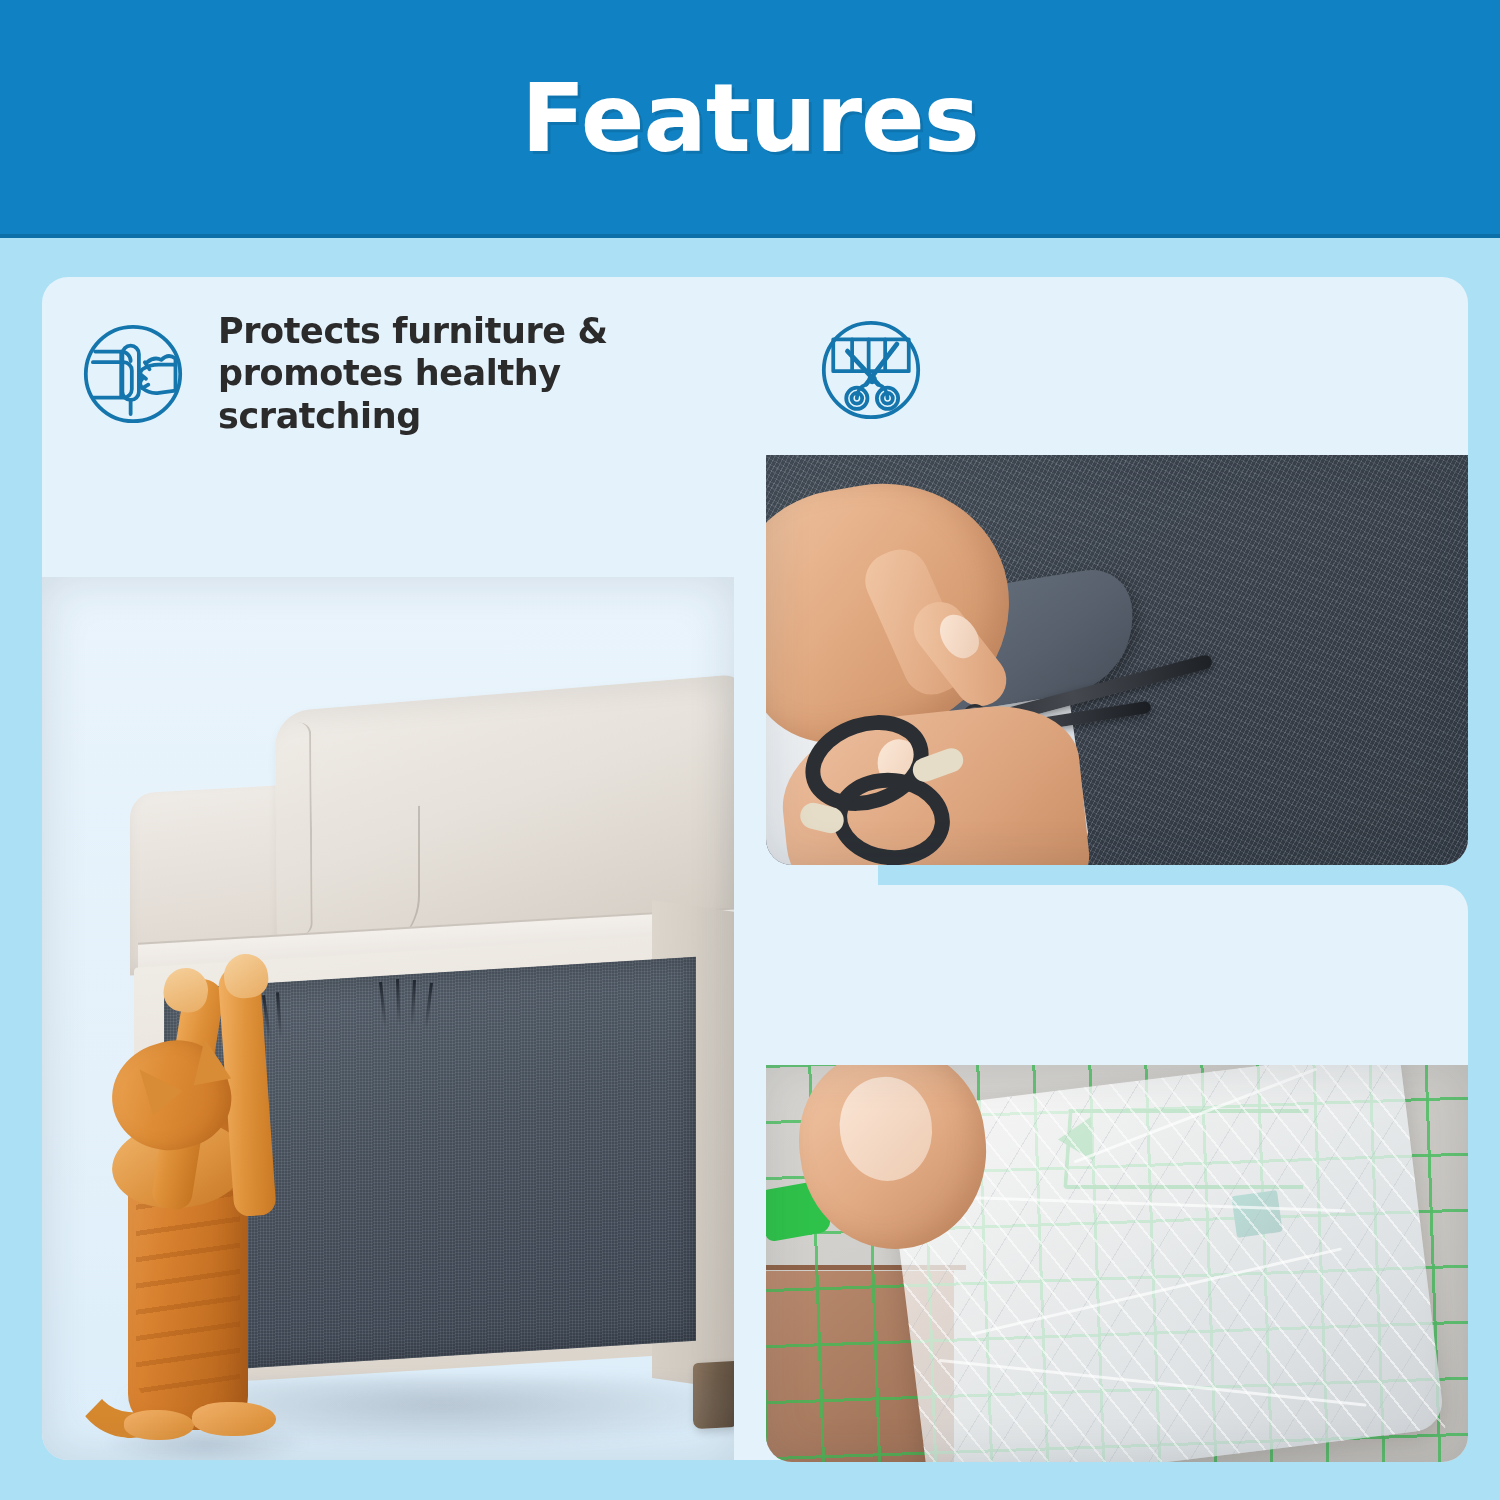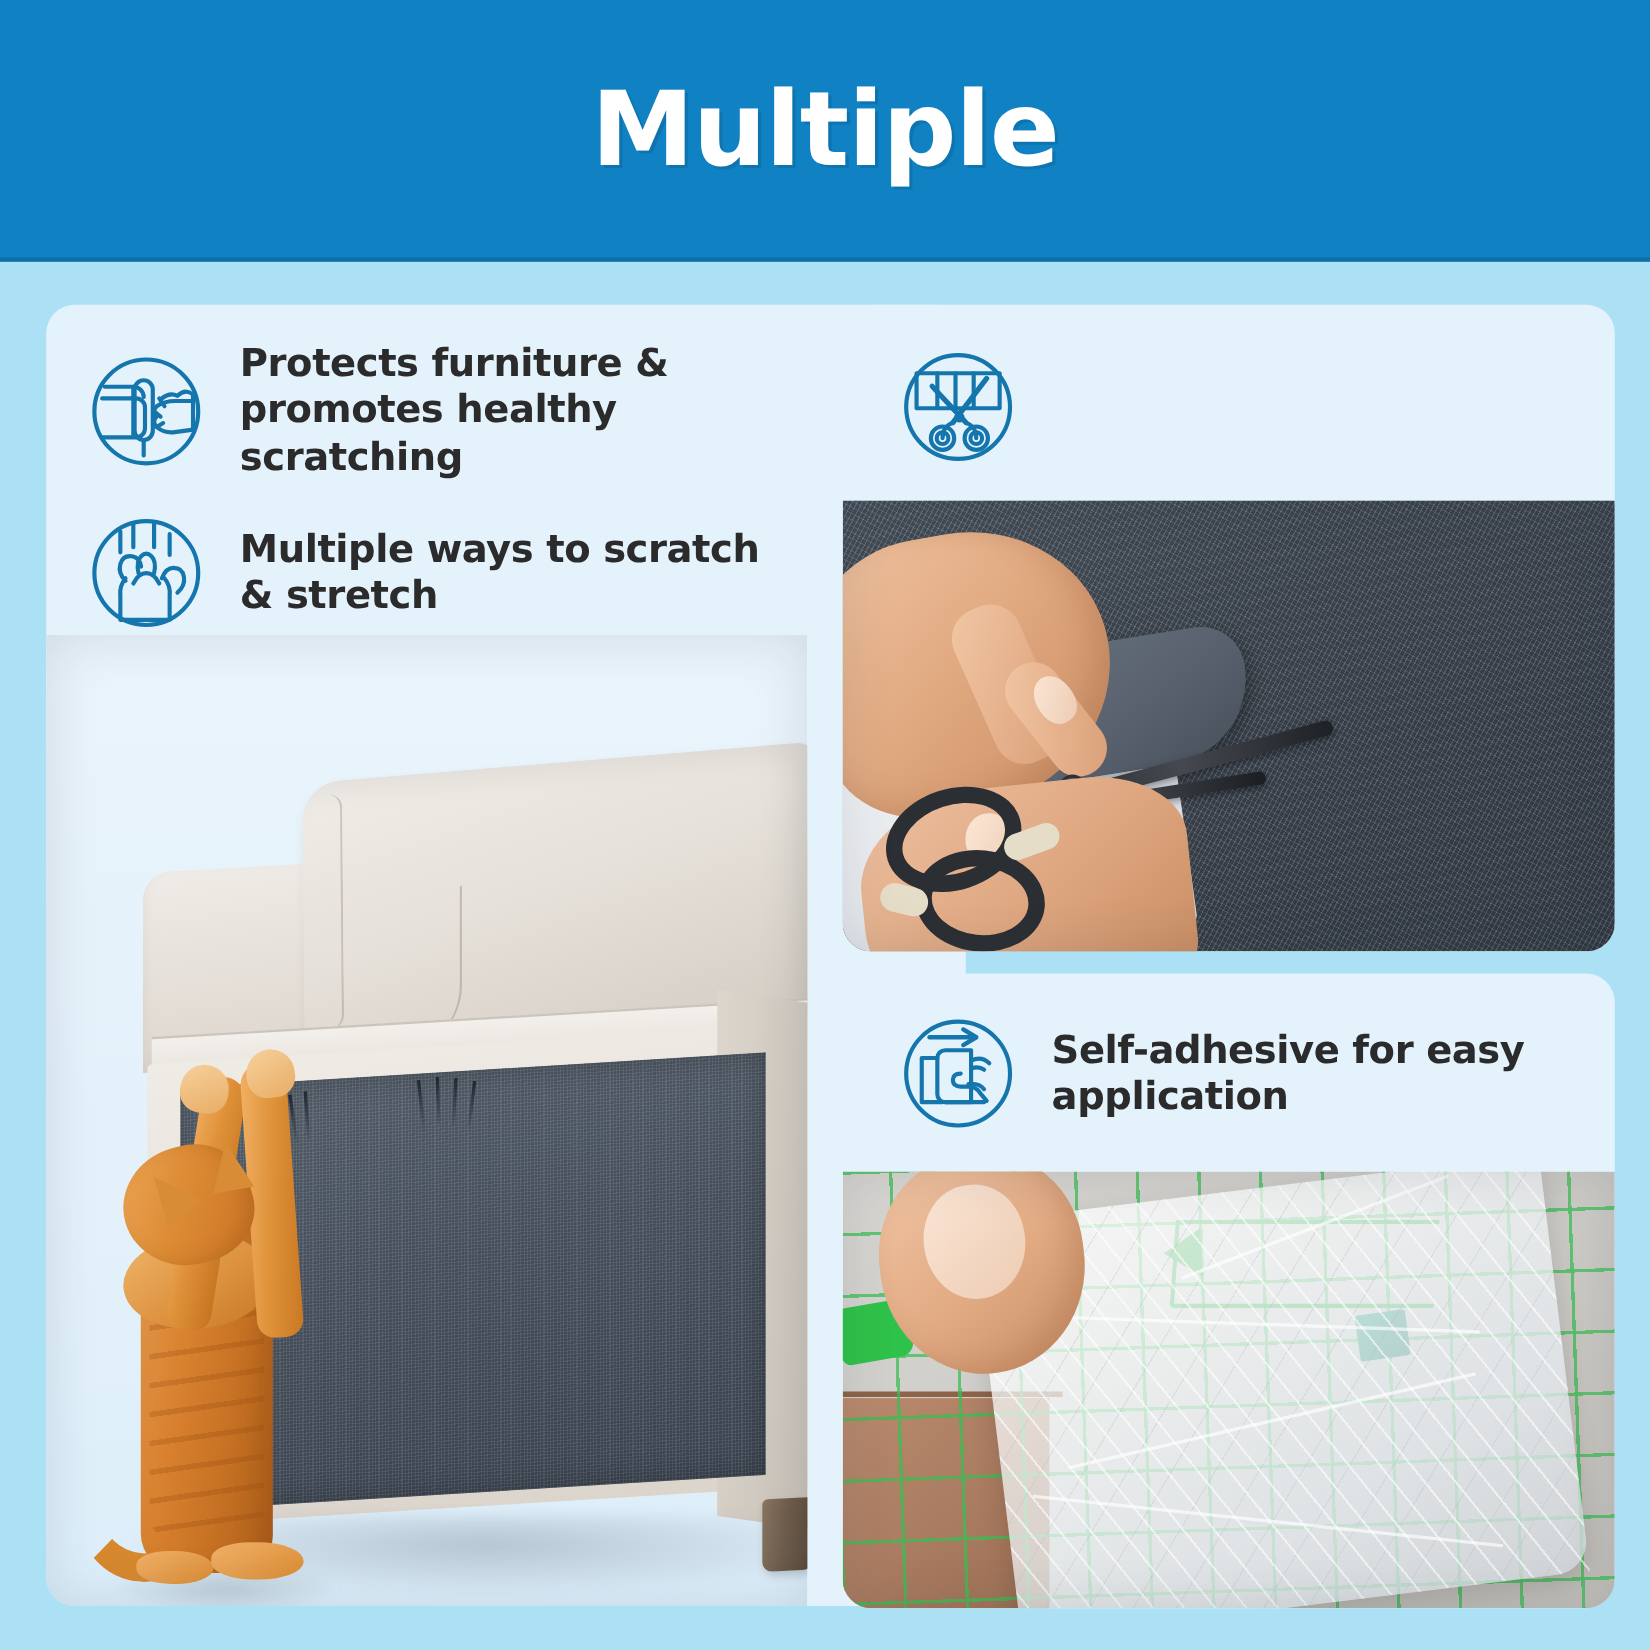--- a/index.html
+++ b/index.html
@@ -371,21 +371,21 @@
   .photo-shade {
     position:absolute; inset:0;
     box-shadow:inset 0 0 48px rgba(40,55,70,0.14);
     pointer-events:none;
   }
 </style>
 </head>
 <body>
 
 <div class="header">
-  <div class="header-title">Multiple</div>
+  <div class="header-title">Features</div>
 </div>
 <div class="header-rule"></div>
 
 <div class="panel panel-left">
 
   <div class="feature f1">
     <span class="feature-icon">
       <svg viewBox="0 0 100 100" fill="none" stroke="#1576ae" stroke-width="3.2" stroke-linecap="round" stroke-linejoin="round">
         <circle cx="50" cy="50" r="40"></circle>
         <path d="M16 40 h26 a7 7 0 0 1 7 7 v16 a7 7 0 0 1 -7 7 h-26"></path>
@@ -394,34 +394,20 @@
         <rect x="41" y="26" width="14" height="46" rx="7"></rect>
         <path d="M48 72 v12"></path>
         <path d="M62 40 q6 -5 12 -2 q6 -6 12 -1 l0 6"></path>
         <path d="M58 46 q-4 4 0 8 q-4 4 0 8 q6 5 14 4 l14 -2 v-22 l-14 0 q-8 0 -14 4z"></path>
         <path d="M60 40 l4 6 M56 50 l5 4 M58 62 l5 -3"></path>
       </svg>
     </span>
     <span class="feature-text">Protects furniture &amp; promotes healthy scratching</span>
   </div>
 
-  <div class="feature f2">
-    <span class="feature-icon">
-      <svg viewBox="0 0 100 100" fill="none" stroke="#1576ae" stroke-width="3.2" stroke-linecap="round" stroke-linejoin="round">
-        <circle cx="50" cy="50" r="40"></circle>
-        <path d="M34 56 q-6 -6 -4 -13 q2 -7 9 -6 q6 1 7 8"></path>
-        <path d="M44 50 q-2 -9 2 -13 q4 -4 8 0 q4 4 2 13"></path>
-        <path d="M62 54 q3 -8 9 -8 q7 0 8 7 q1 7 -5 12"></path>
-        <path d="M34 54 q-5 6 -4 14 v18 h38 v-18 q1 -8 -4 -14"></path>
-        <path d="M40 58 q4 -8 10 -8 q6 0 10 8"></path>
-        <path d="M30 34 v-16 M40 30 v-18 M56 30 v-18 M68 36 v-16"></path>
-      </svg>
-    </span>
-    <span class="feature-text">Multiple ways to scratch &amp; stretch</span>
-  </div>
 
   <div class="photo scene-left">
     <div class="sofa-back"></div>
     <div class="sofa-cushion"></div>
     <div class="sofa-armfold"></div>
     <div class="sofa-seatline"></div>
     <div class="sofa-body"></div>
     <div class="sofa-right-face"></div>
 
     <div class="scratch-mat">
@@ -492,36 +478,20 @@
     <div class="scissor-handle sh1"></div>
     <div class="scissor-handle sh2"></div>
     <div class="handle-insert hi1"></div>
     <div class="handle-insert hi2"></div>
     <div class="photo-shade"></div>
   </div>
 </div>
 
 <div class="panel panel-br">
 
-  <div class="feature f4">
-    <span class="feature-icon">
-      <svg viewBox="0 0 100 100" fill="none" stroke="#1576ae" stroke-width="3.2" stroke-linecap="round" stroke-linejoin="round">
-        <circle cx="50" cy="50" r="40"></circle>
-        <path d="M28 22 h32" stroke-width="3.4"></path>
-        <path d="M54 16 l10 6 l-10 6" stroke-width="3.4"></path>
-        <path d="M34 38 h-12 v34 h16"></path>
-        <path d="M42 32 h18 v40 h-20 a6 6 0 0 1 -6 -6 v-28 a6 6 0 0 1 6 -6z"></path>
-        <path d="M60 40 q8 -4 14 2 M60 46 q6 -2 10 1"></path>
-        <path d="M52 50 q-6 0 -6 5 q0 5 6 5 h6 q6 0 9 5 l5 6"></path>
-        <path d="M58 58 q8 -1 12 4"></path>
-        <path d="M40 72 h30"></path>
-      </svg>
-    </span>
-    <span class="feature-text">Self-adhesive for easy application</span>
-  </div>
 
   <div class="photo scene-br">
     <div class="br-base"></div>
     <div class="br-floor-l"></div>
     <div class="br-floor-seam"></div>
     <div class="br-grid"></div>
     <div class="br-arrow"></div>
     <div class="br-arrowhead"></div>
     <div class="br-green-tab"></div>
     <div class="br-green-blob"></div>

